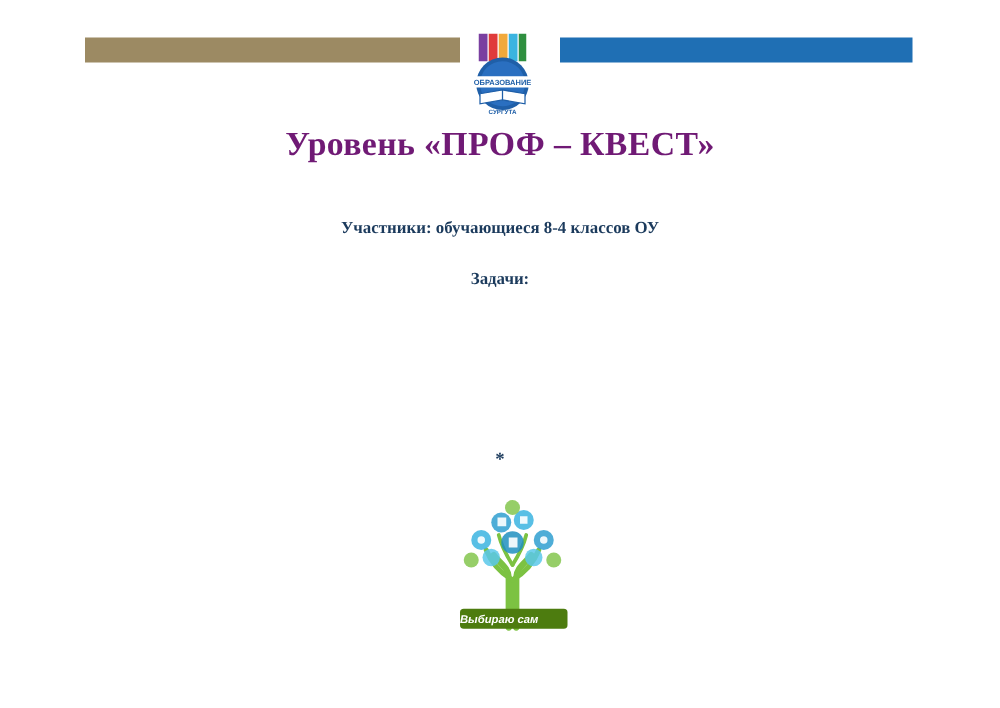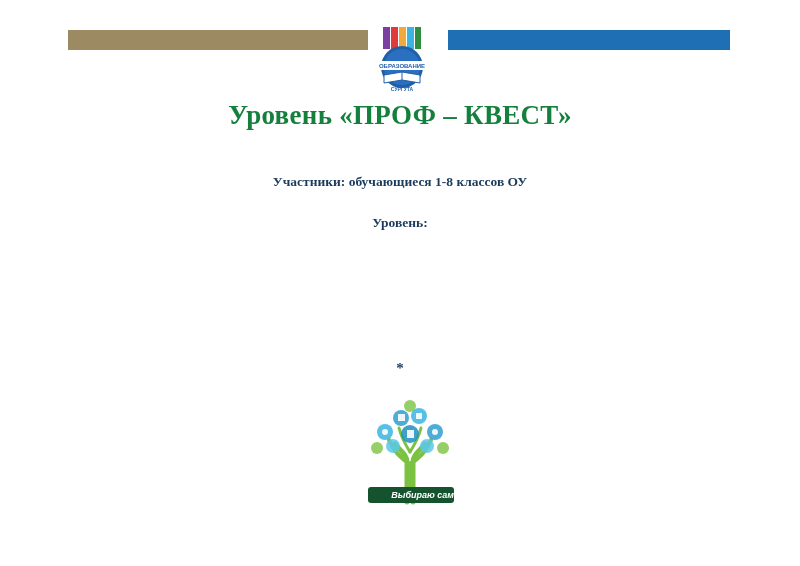--- a/index.html
+++ b/index.html
@@ -49,21 +49,21 @@
   }
   
   .title {
     position: absolute;
     top: 100px;
     left: 0;
     width: 800px;
     text-align: center;
     font-size: 27px;
     font-weight: bold;
-    color: #15803d;
+    color: #701a75;
     letter-spacing: 0.3px;
   }
   
   .body-block {
     position: absolute;
     top: 172px;
     left: 60px;
     width: 680px;
     text-align: center;
     color: #1b3a5c;
@@ -97,27 +97,27 @@
     left: 355px;
     width: 110px;
     height: 115px;
   }
   .caption-pill {
     position: absolute;
     top: 487px;
     left: 368px;
     width: 86px;
     height: 16px;
-    background: #14532d;
+    background: #4d7c0f;
     border-radius: 3px;
     color: #ffffff;
     font-size: 9px;
     font-weight: bold;
     font-style: italic;
-    text-align: right;
+    text-align: left;
     line-height: 16px;
     font-family: "Liberation Sans", sans-serif;
   }
 </style>
 </head>
 <body>
 
 <div class="slide">
 
   <div class="topbar topbar-left"></div>
@@ -140,22 +140,22 @@
 
       <path d="M14 50 L32 47 L50 50 L50 58 L32 55 L14 58 Z" fill="#ffffff" stroke="#1f5fa8" stroke-width="1"></path>
       <line x1="32" y1="47" x2="32" y2="55" stroke="#1f5fa8" stroke-width="1"></line>
       <text x="32" y="66" font-family="Liberation Sans, sans-serif" font-size="5" font-weight="bold" fill="#1f5fa8" text-anchor="middle">СУРГУТА</text>
     </svg>
   </div>
 
   <div class="title">Уровень «ПРОФ – КВЕСТ»</div>
 
   <div class="body-block">
-    <div class="participants">Участники: обучающиеся 1-8 классов ОУ</div>
-    <div class="tasks-heading">Уровень:</div>
+    <div class="participants">Участники: обучающиеся 8-4 классов ОУ</div>
+    <div class="tasks-heading">Задачи:</div>
   </div>
 
   <div class="spacer-asterisk">*</div>
 
   <div class="tree-wrap">
     <svg width="110" height="115" viewBox="0 0 110 115" xmlns="http://www.w3.org/2000/svg">
 
       <path d="M52 110 L52 70 C52 62 44 58 40 52 M58 110 L58 70 C58 62 66 58 70 52" stroke="#7cc242" stroke-width="5" fill="none" stroke-linecap="round"></path>
       <rect x="50" y="72" width="10" height="38" fill="#7cc242"></rect>
       <path d="M55 72 C45 66 38 58 34 48" stroke="#7cc242" stroke-width="4" fill="none" stroke-linecap="round"></path>

